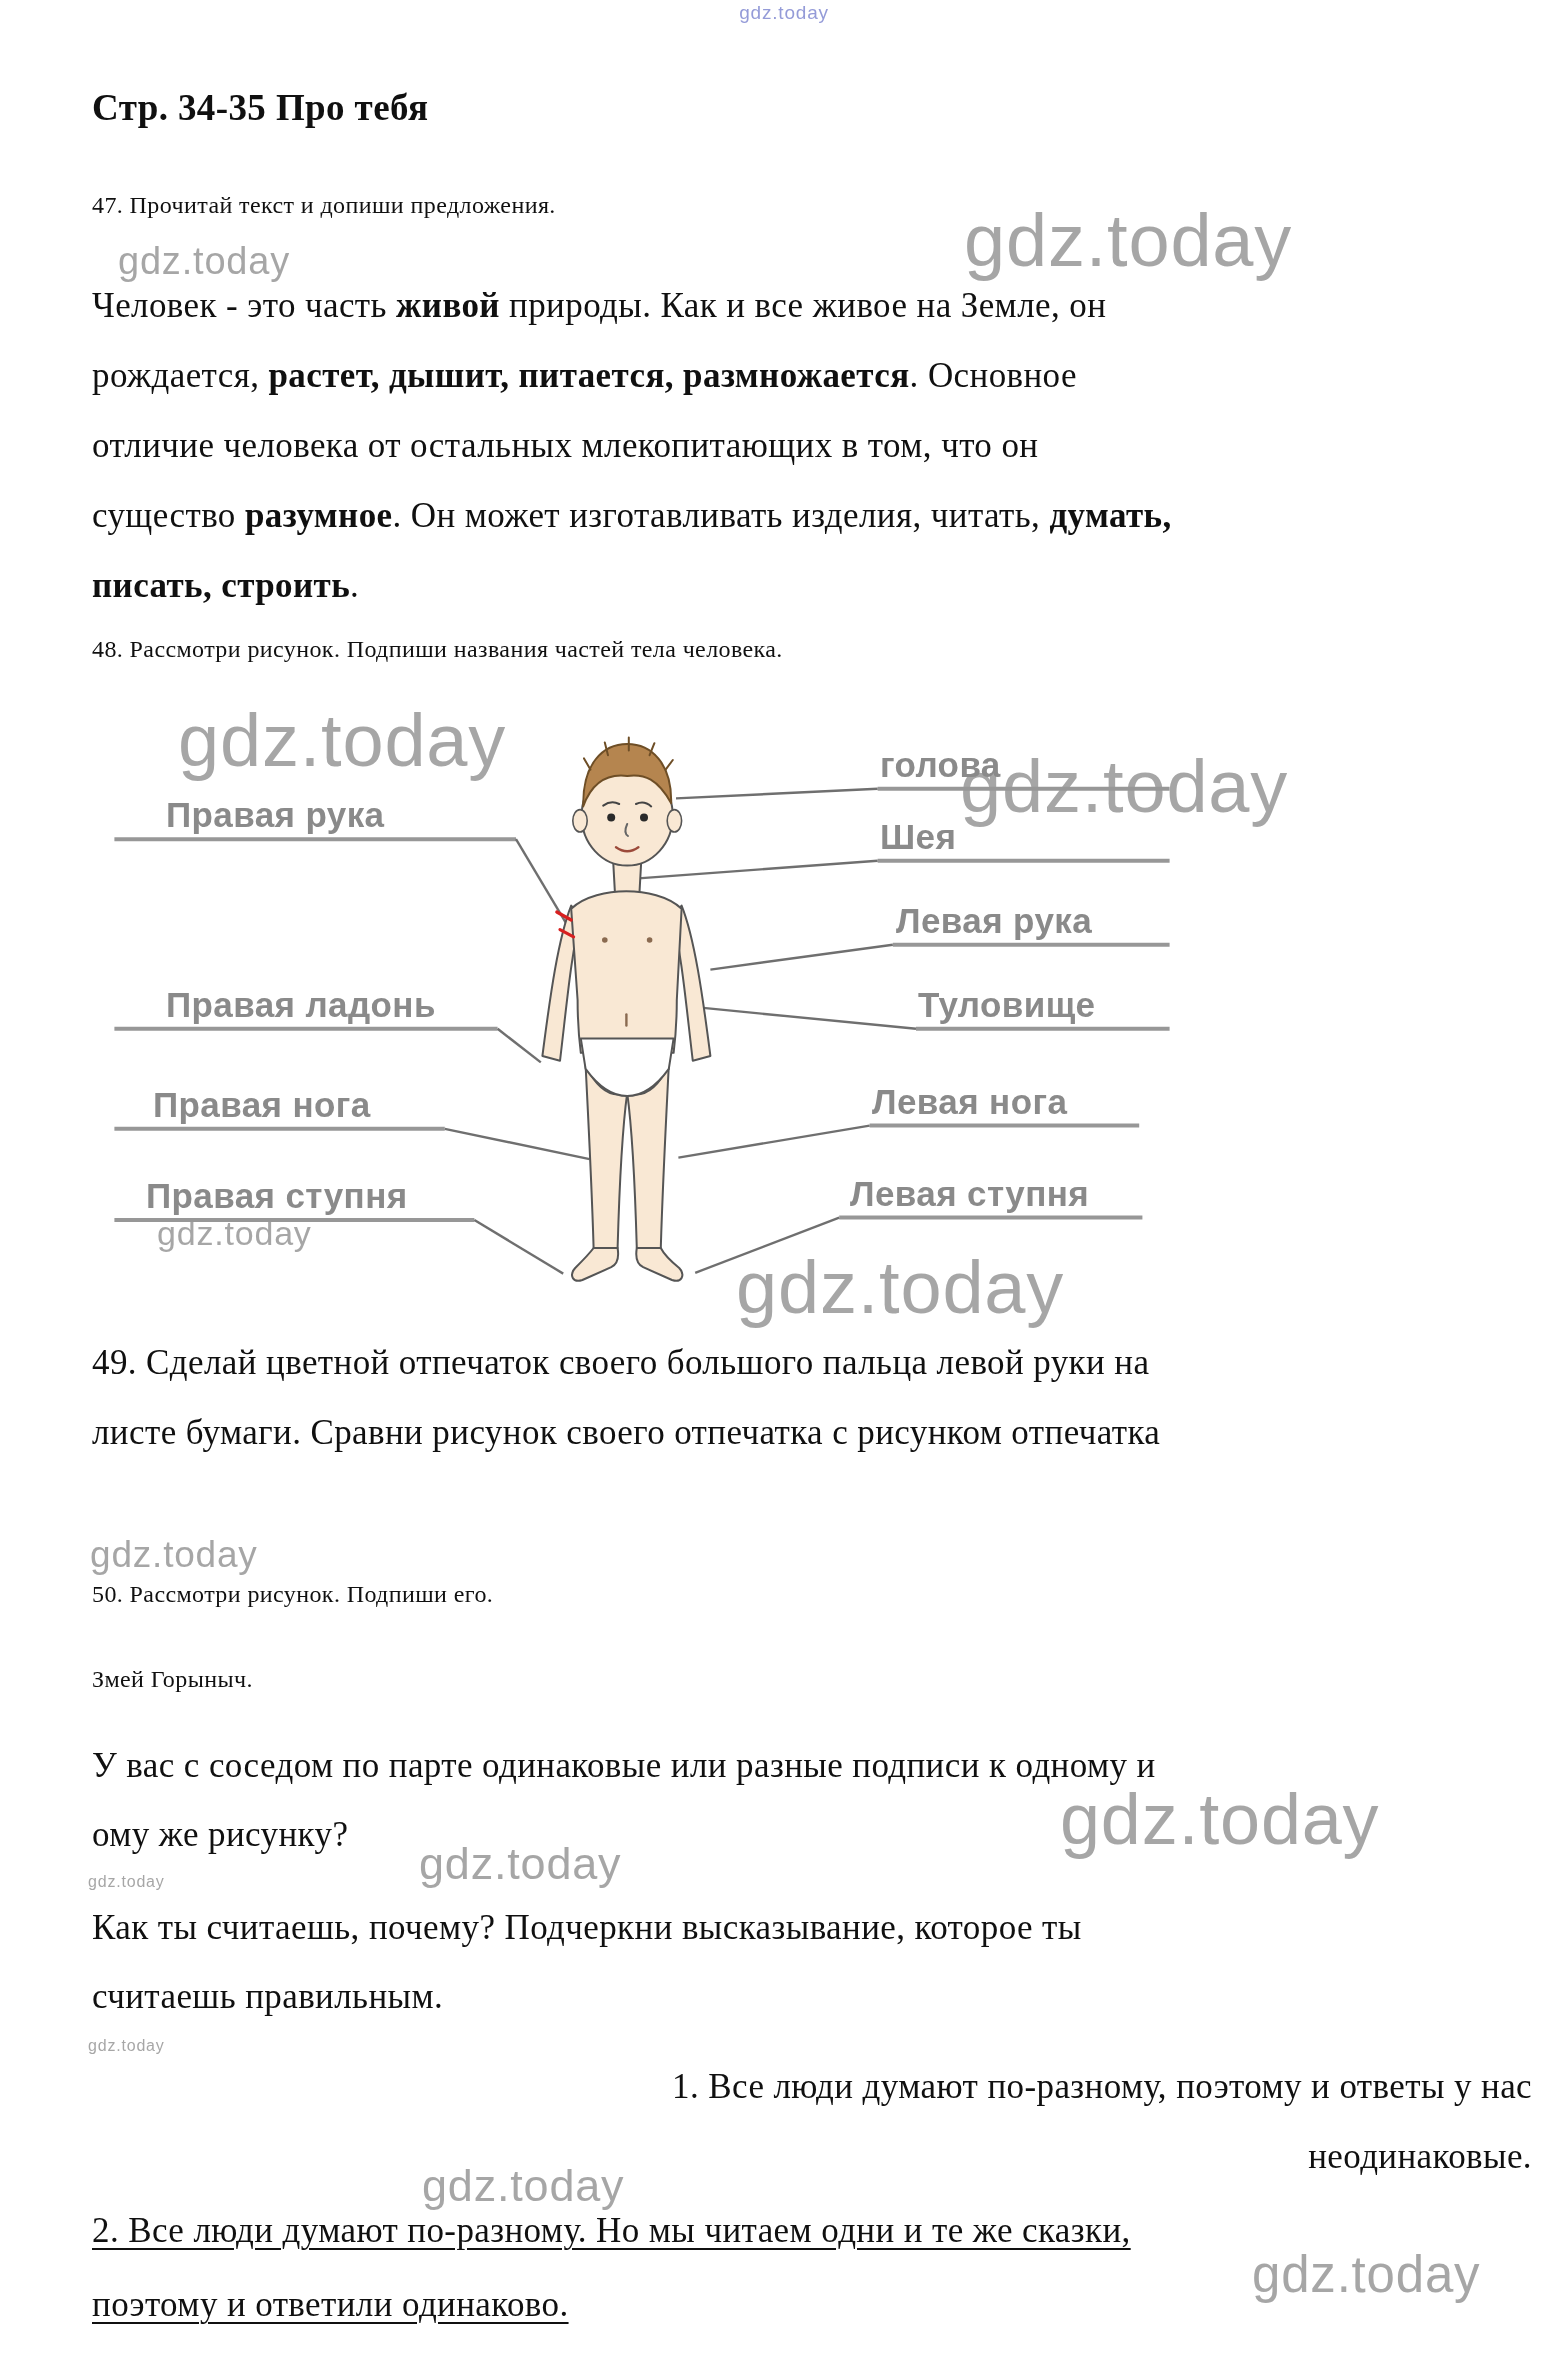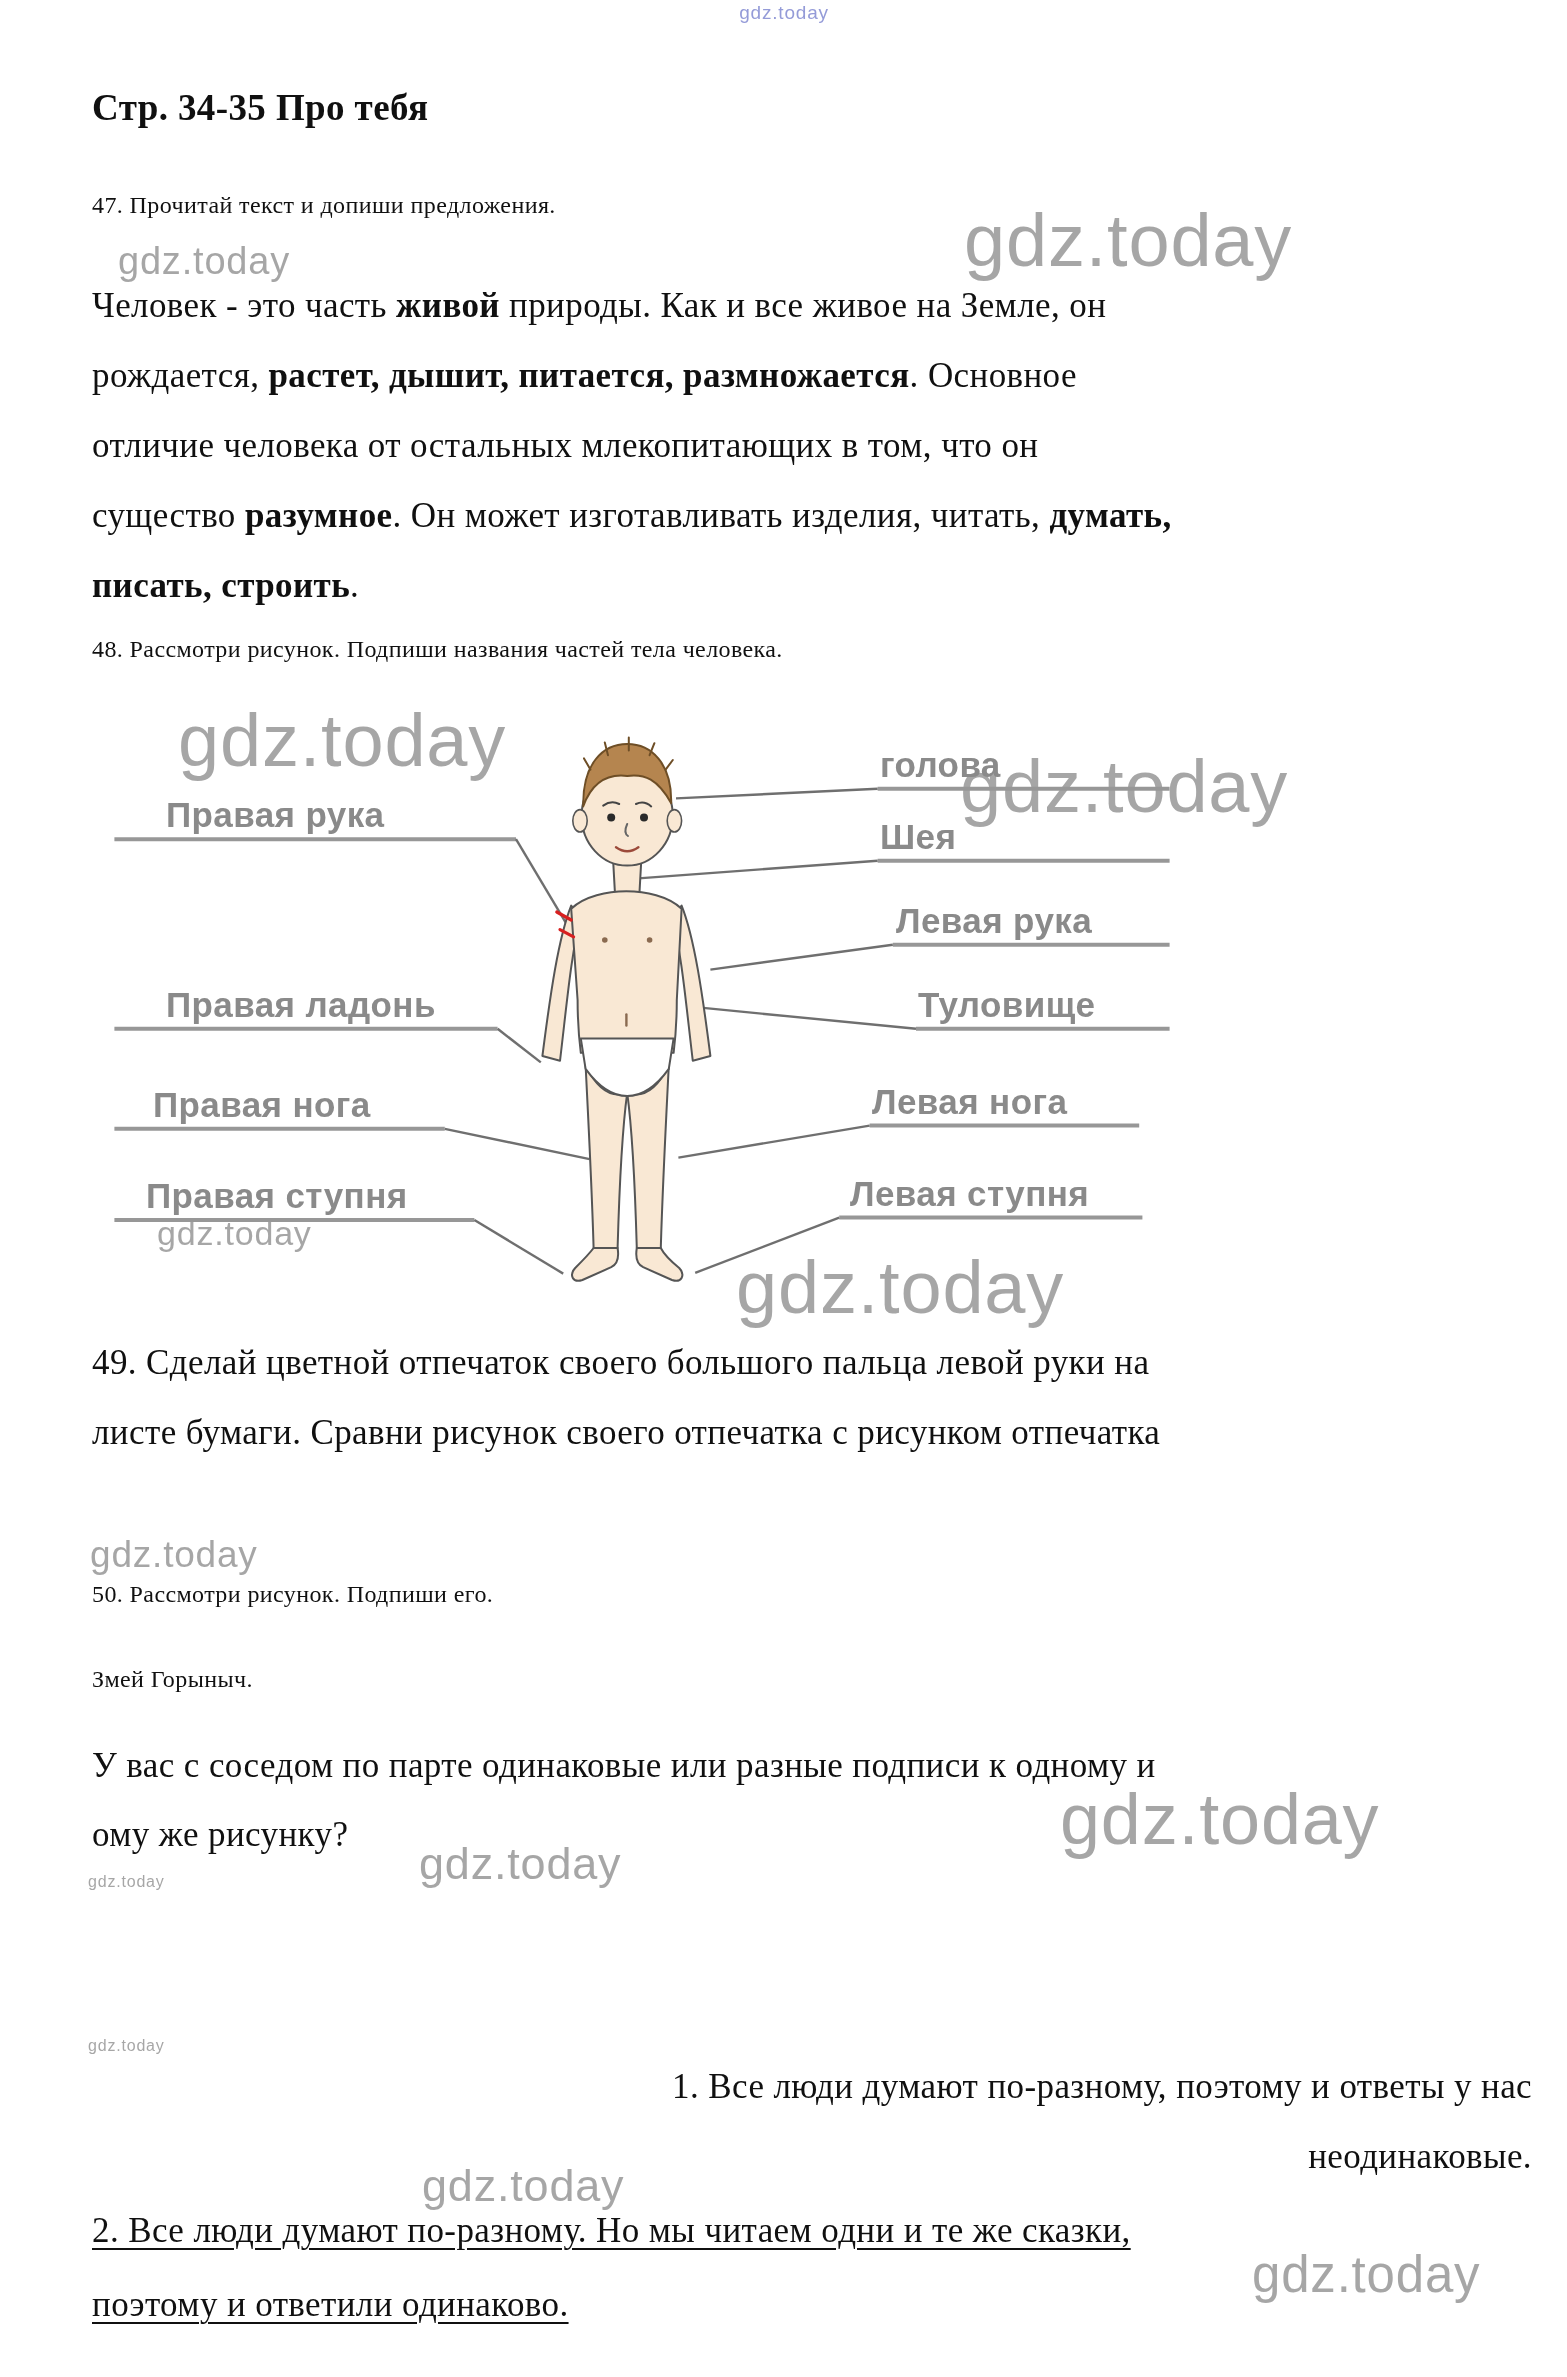--- a/index.html
+++ b/index.html
@@ -152,20 +152,24 @@
   </div>
 
   <div class="txt" style="left:92px;top:1581px">50. Рассмотри рисунок. Подпиши его.</div>
   <div class="txt" style="left:92px;top:1666px">Змей Горыныч.</div>
 
   <div class="block lines-86" style="left:92px;top:1731px">
     <div class="ln">У вас с соседом по парте одинаковые или разные подписи к одному и</div>
     <div class="ln">ому же рисунку?</div>
   </div>
 
+  <div class="block lines-86" style="left:92px;top:1893px">
+    <div class="ln">Как ты считаешь, почему? Подчеркни высказывание, которое ты</div>
+    <div class="ln">считаешь правильным.</div>
+  </div>
 
   <div class="block lines-88" style="left:92px;top:2052px">
     <div class="ln">1. Все люди думают по-разному, поэтому и ответы у нас</div>
     <div class="ln">неодинаковые.</div>
   </div>
 
   <div class="block lines-92 opt2" style="left:92px;top:2194px">
     <div class="ln">2. Все люди думают по-разному. Но мы читаем одни и те же сказки,</div>
     <div class="ln">поэтому и ответили одинаково.</div>
   </div>

